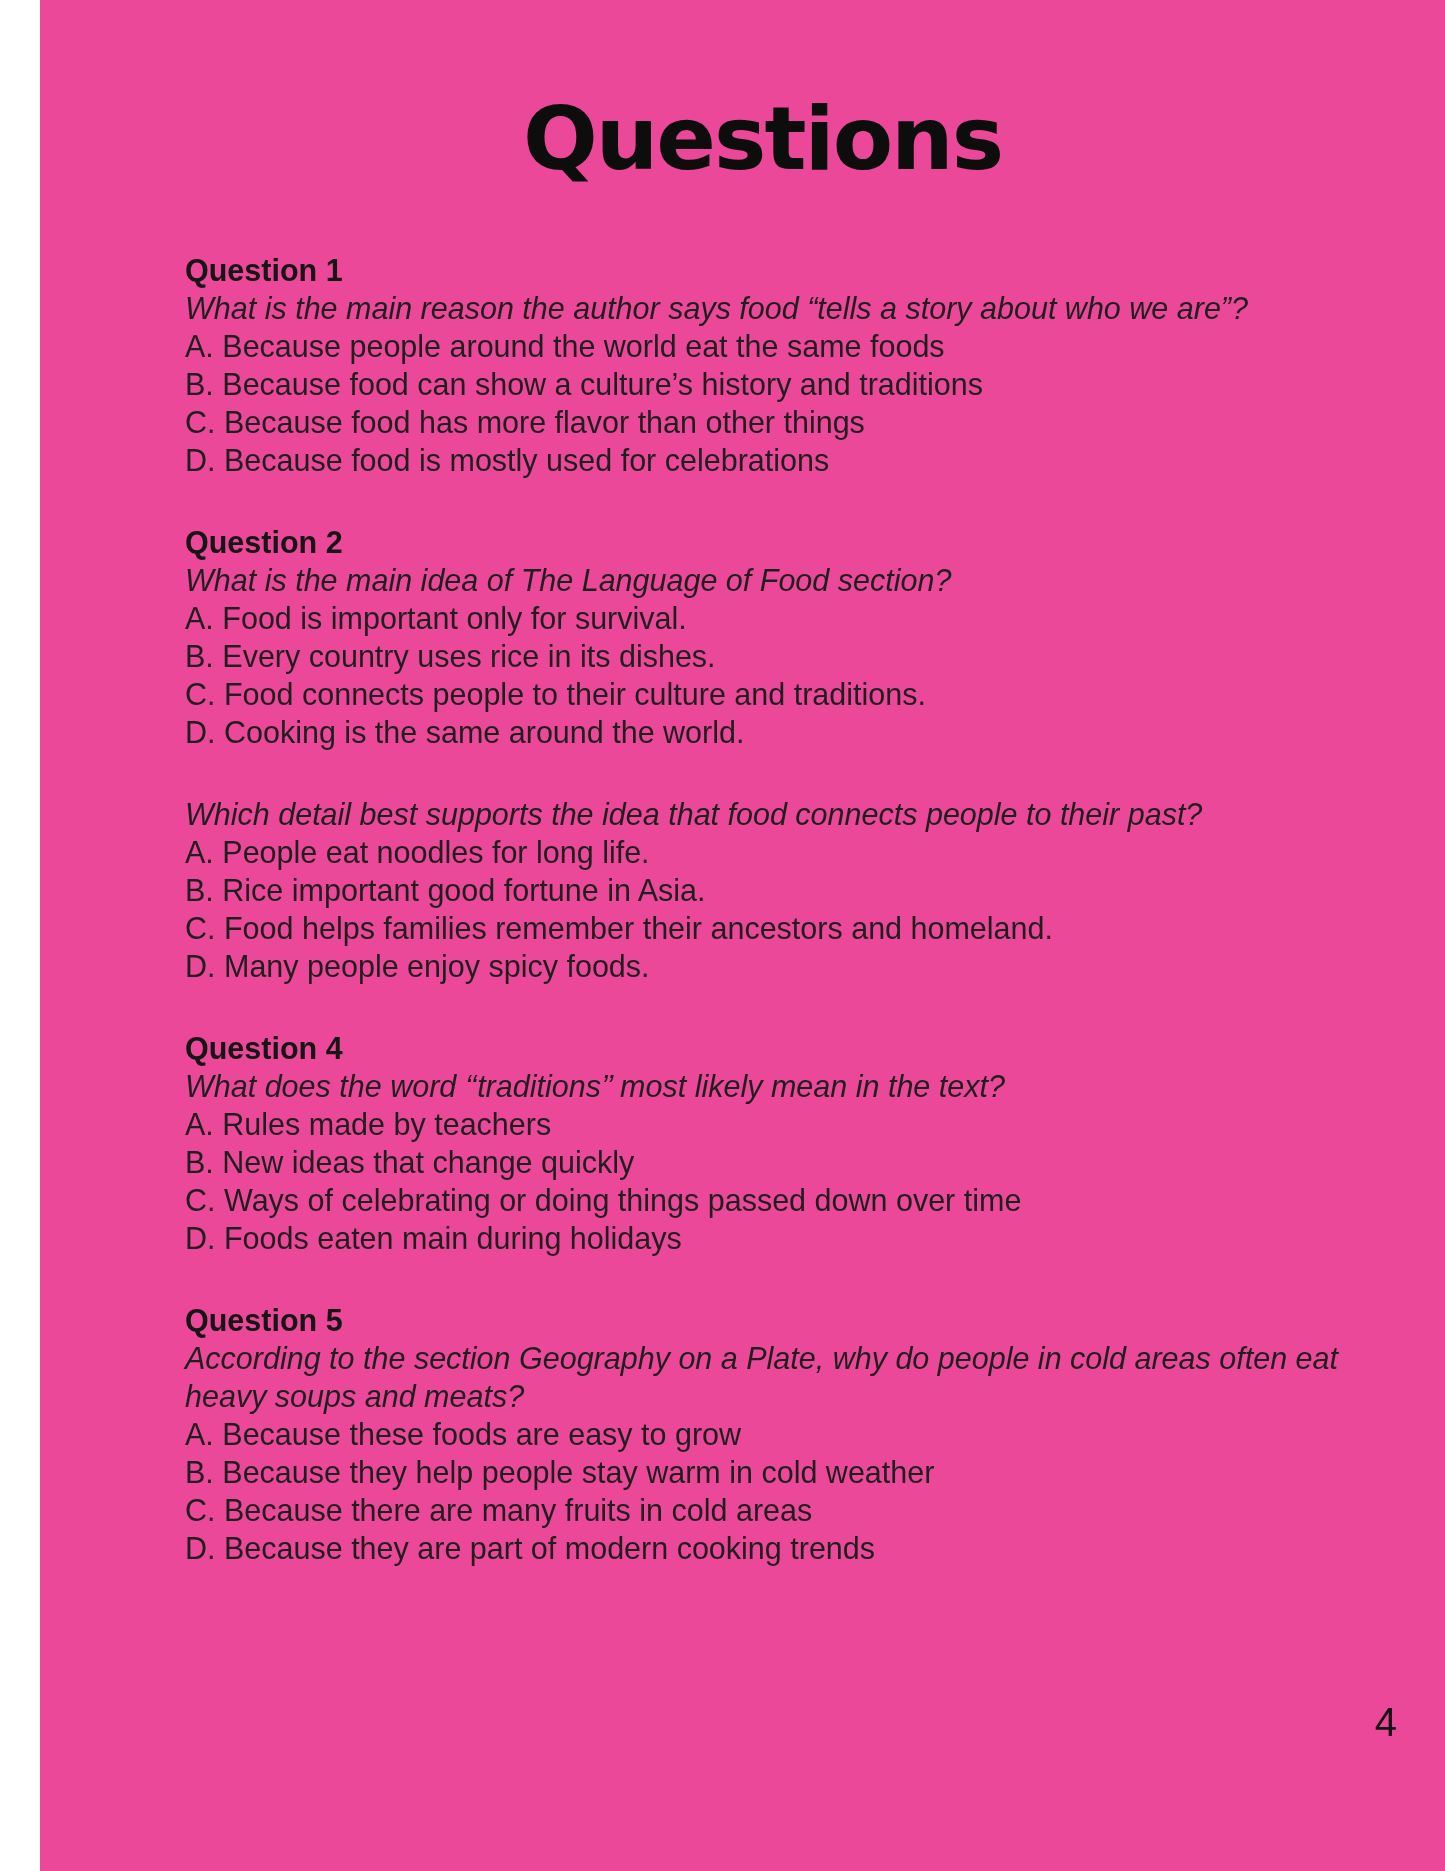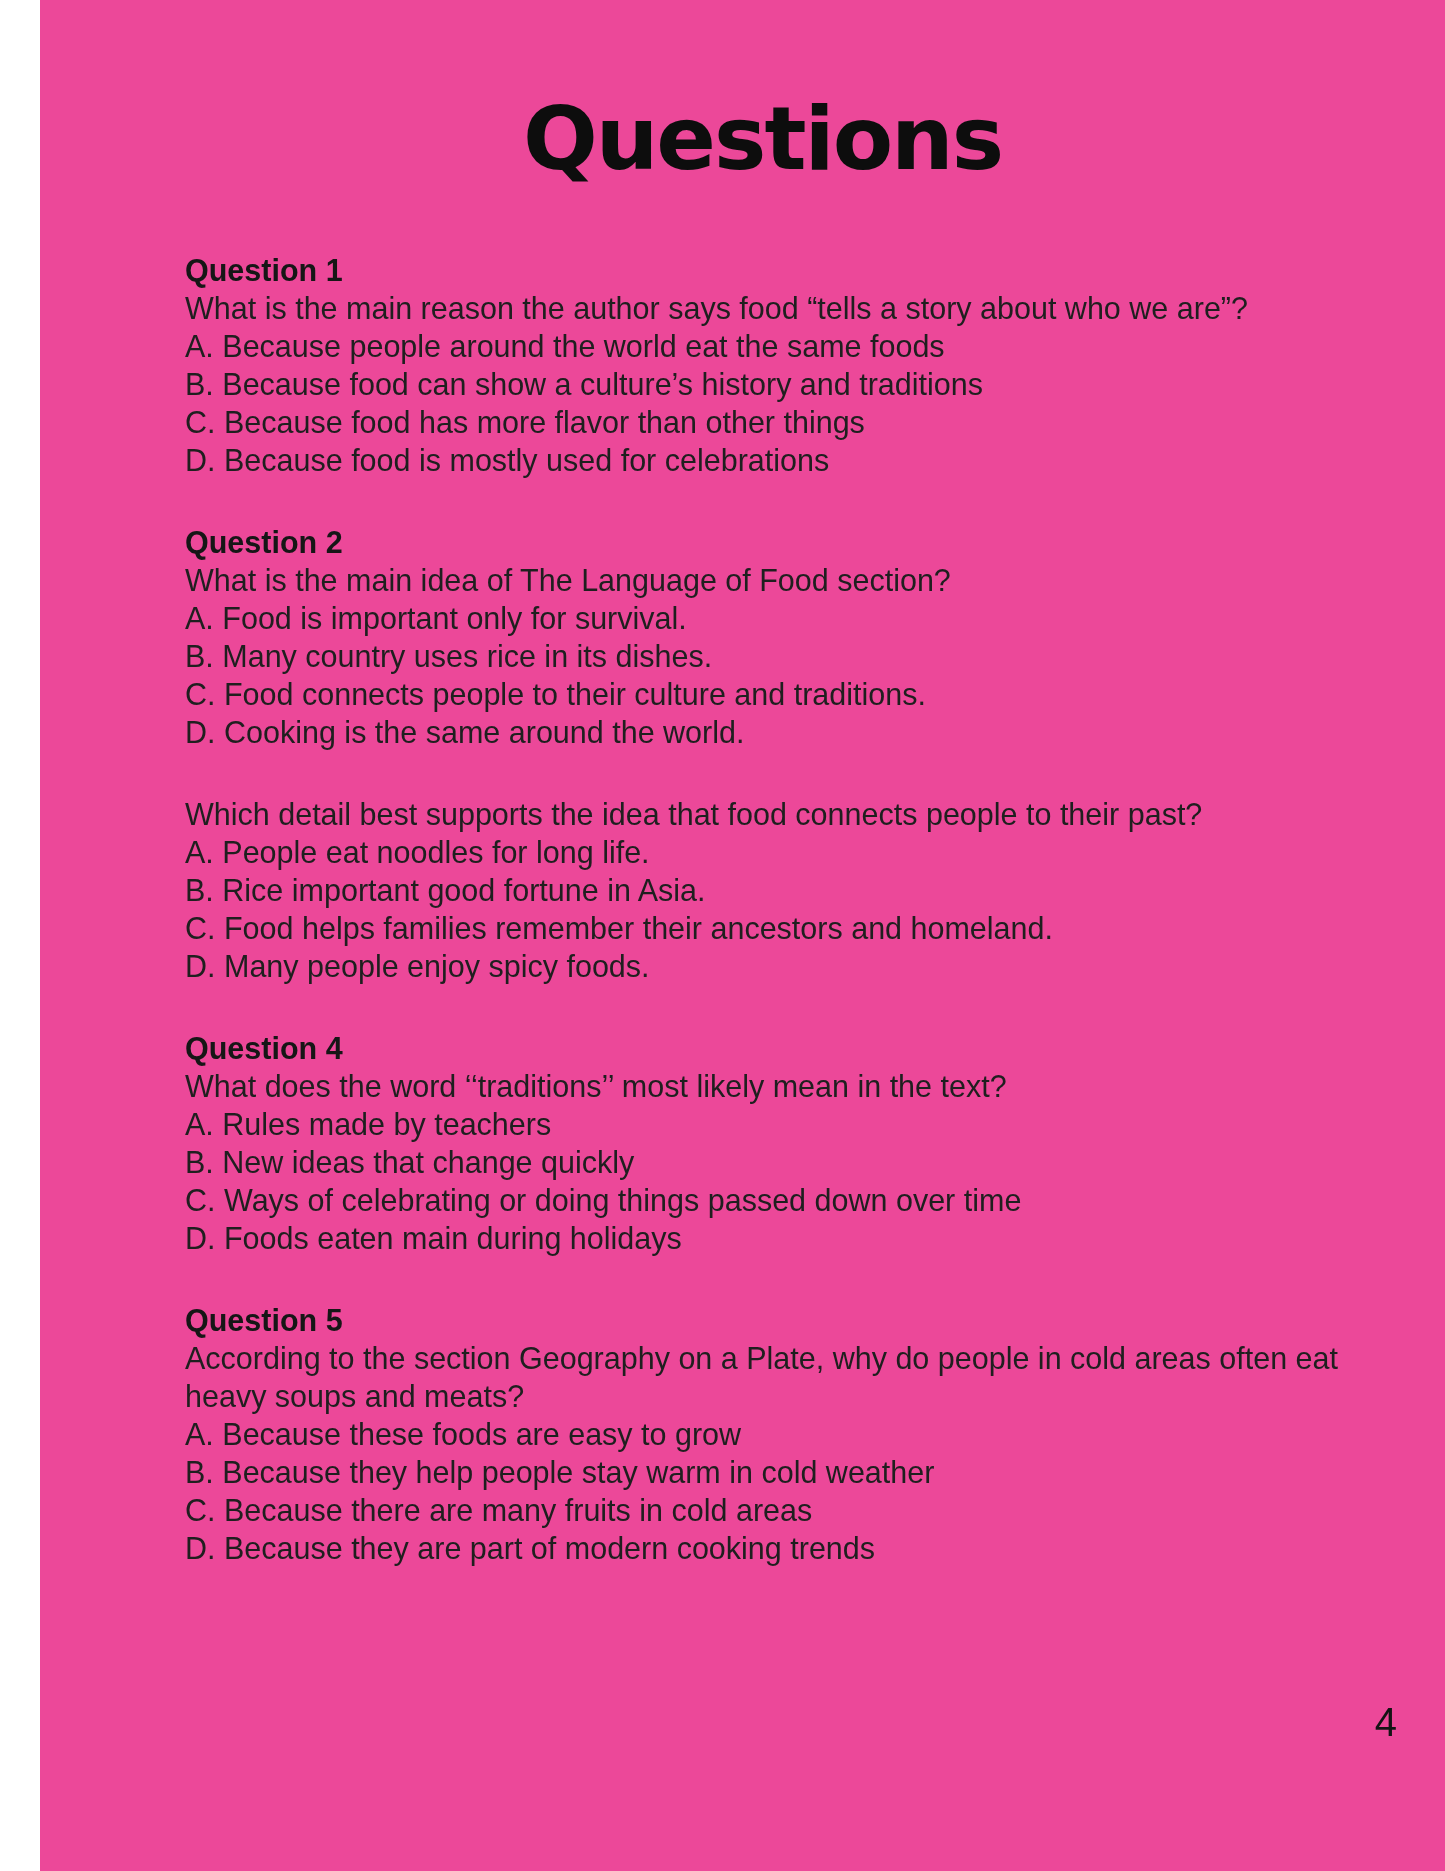--- a/index.html
+++ b/index.html
@@ -34,20 +34,21 @@
   }
   .question-block {
     margin-bottom: 44px;
   }
   .question-header {
     font-weight: bold;
     color: #161616;
   }
   .question-prompt {
     max-width: 1170px;
+    font-style: italic;
   }
   .answer-option {
     max-width: 1170px;
   }
   .page-number {
     position: absolute;
     top: 1700px;
     right: 88px;
     font-size: 40px;
     color: #141414;
@@ -68,21 +69,21 @@
       <div class="answer-option">A. Because people around the world eat the same foods</div>
       <div class="answer-option">B. Because food can show a culture’s history and traditions</div>
       <div class="answer-option">C. Because food has more flavor than other things</div>
       <div class="answer-option">D. Because food is mostly used for celebrations</div>
     </div>
 
     <div class="question-block">
       <div class="question-header">Question 2</div>
       <div class="question-prompt">What is the main idea of The Language of Food section?</div>
       <div class="answer-option">A. Food is important only for survival.</div>
-      <div class="answer-option">B. Many country uses rice in its dishes.</div>
+      <div class="answer-option">B. Every country uses rice in its dishes.</div>
       <div class="answer-option">C. Food connects people to their culture and traditions.</div>
       <div class="answer-option">D. Cooking is the same around the world.</div>
     </div>
 
     <div class="question-block">
       <div class="question-prompt">Which detail best supports the idea that food connects people to their past?</div>
       <div class="answer-option">A. People eat noodles for long life.</div>
       <div class="answer-option">B. Rice important good fortune in Asia.</div>
       <div class="answer-option">C. Food helps families remember their ancestors and homeland.</div>
       <div class="answer-option">D. Many people enjoy spicy foods.</div>

